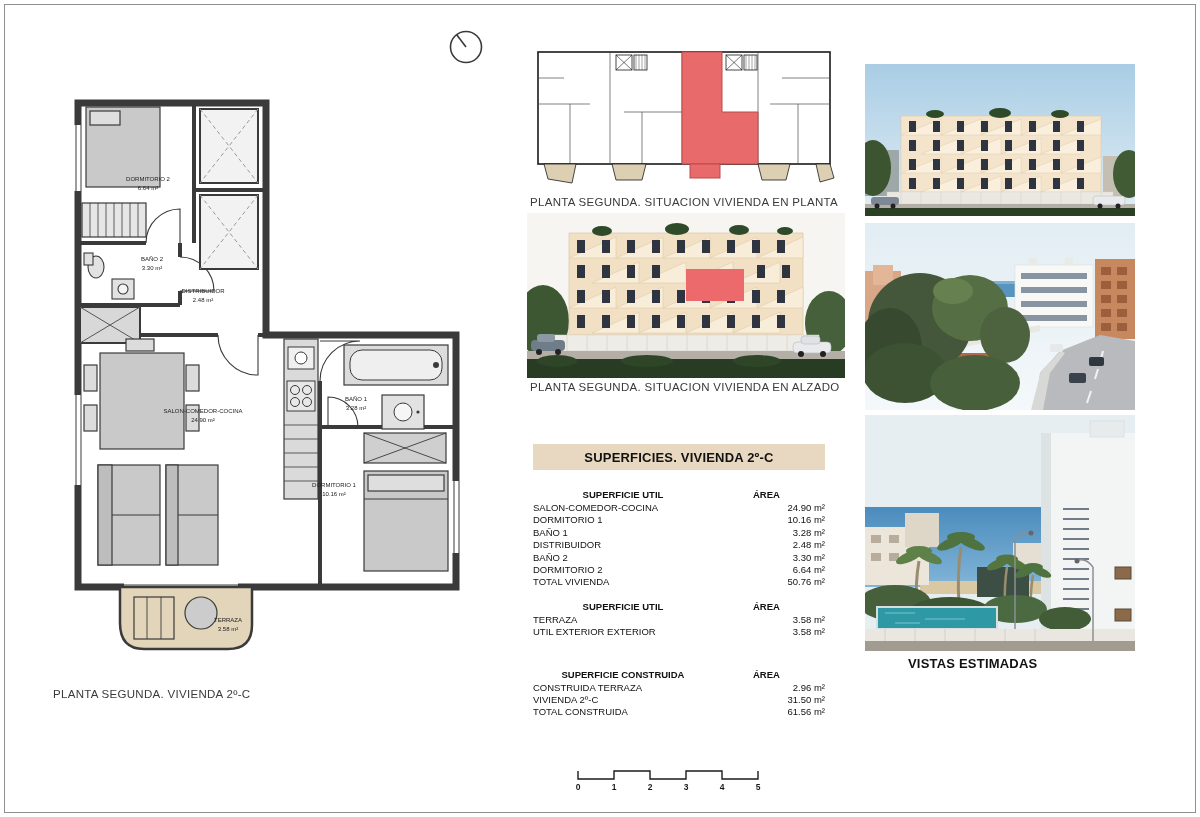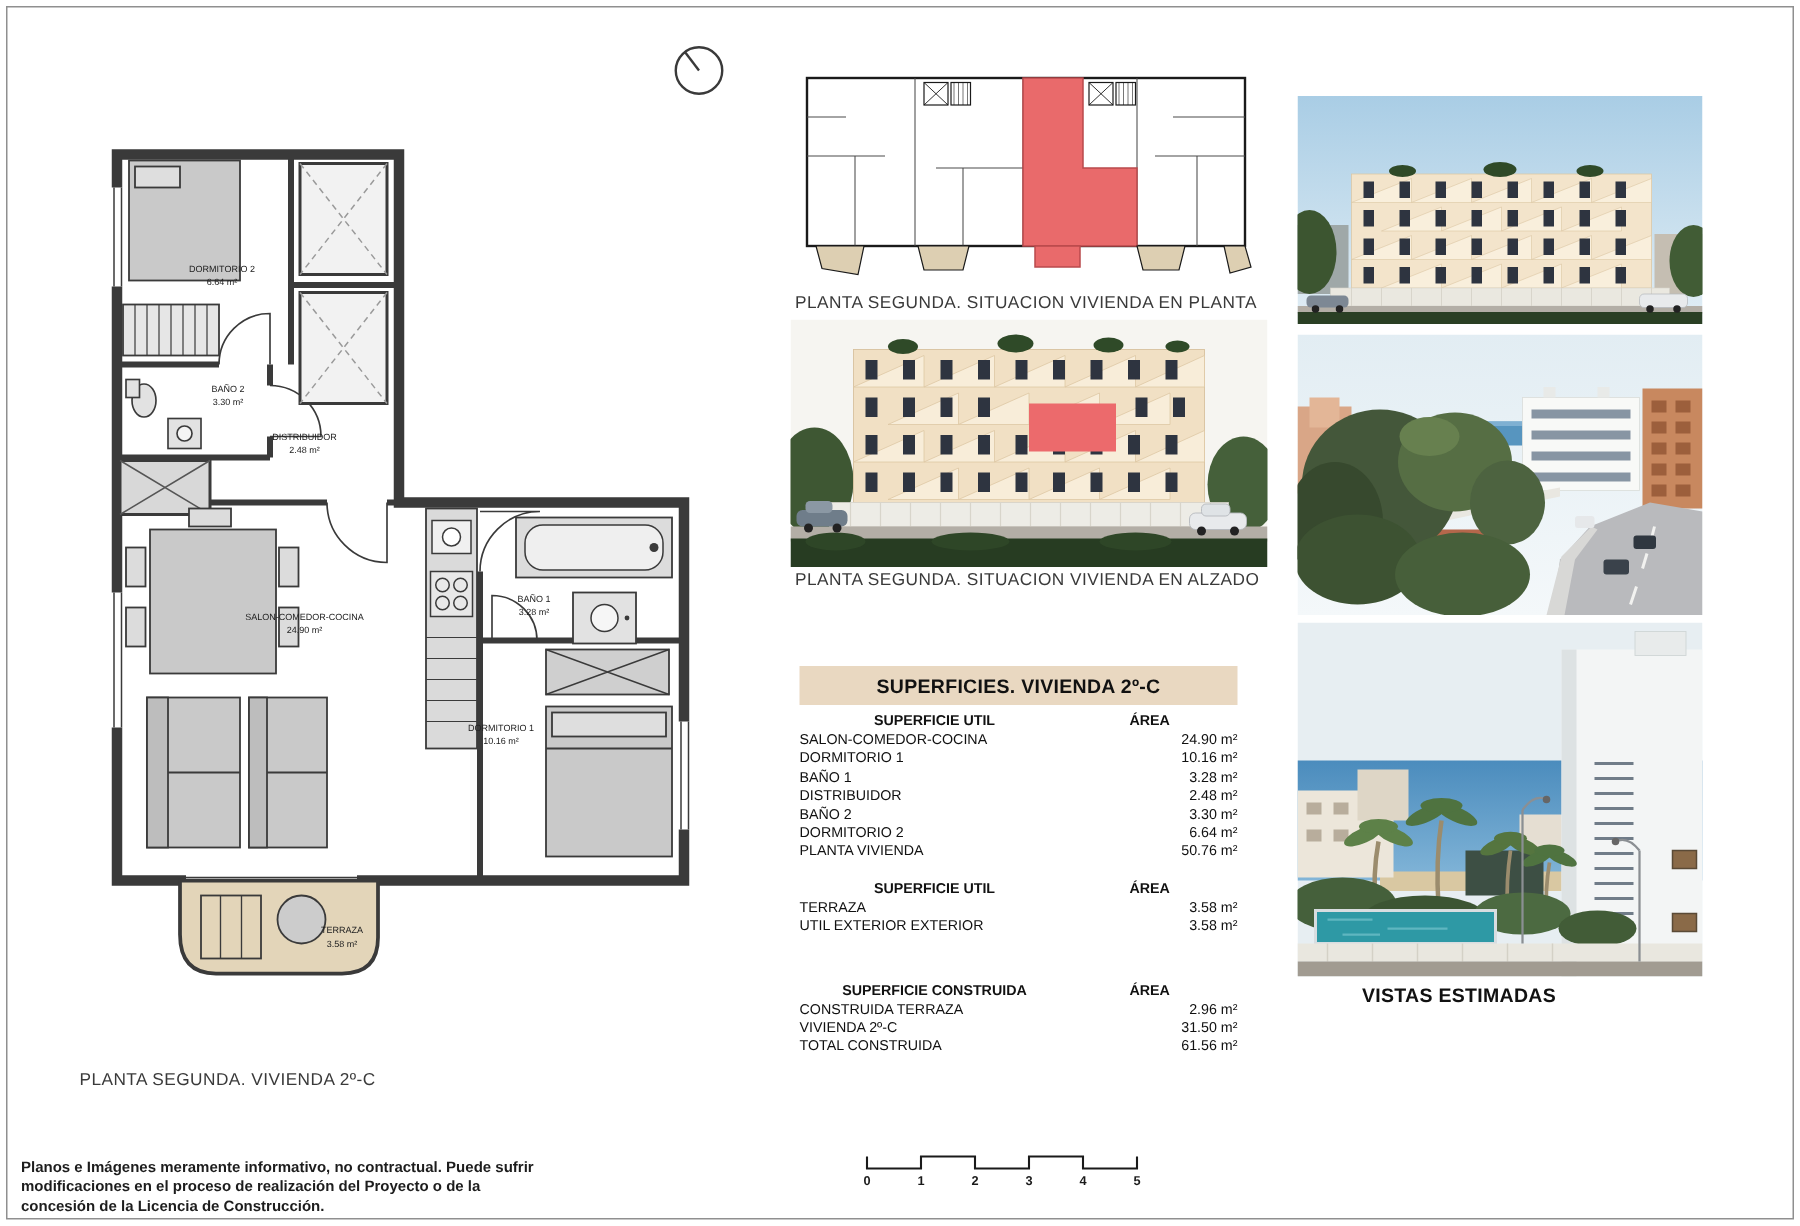--- a/index.html
+++ b/index.html
@@ -7,21 +7,21 @@
         font-family:"Liberation Sans",sans-serif;overflow:hidden;}
   .frame{position:absolute;left:4px;top:4px;right:4px;bottom:4px;border:1px solid #8f8f8f;}
   .abs{position:absolute;}
   .cap{position:absolute;font-size:11.5px;color:#3a3a3a;letter-spacing:.3px;white-space:nowrap;}
   .vistas{position:absolute;font-weight:bold;font-size:13px;color:#111;letter-spacing:.2px;}
   .disclaimer{position:absolute;left:14px;top:772px;width:356px;font-size:10px;font-weight:bold;
               color:#1d1d1d;line-height:1.32;}
   
   .surf{position:absolute;left:533px;top:444px;width:292px;color:#111;font-size:9.5px;}
   .surf .band{background:#e9d8c1;text-align:center;font-weight:bold;font-size:13px;
-              padding:6px 0 5px 0;letter-spacing:.2px;margin-bottom:5px;color:#111;}
+              padding:6px 0 5px 0;letter-spacing:.2px;margin-bottom:19px;color:#111;}
   .sec-head{display:flex;font-weight:bold;margin:3px 0 2px 0;gap:40px;}
   .sec-head .l{flex:1;text-align:center;}
   .sec-head .r{width:72px;text-align:left;}
   .trow{display:flex;line-height:12.4px;}
   .trow .l{flex:1;text-align:left;}
   .trow .r{width:72px;text-align:right;}
   .gap-s{height:9px;} .gap-l{height:27px;}
   svg text{font-family:"Liberation Sans",sans-serif;}
 </style>
 </head>
@@ -167,23 +167,22 @@
       <text x="135" y="327">24.90 m²</text>
       <text x="288" y="306">BAÑO 1</text>
       <text x="288" y="315">3.28 m²</text>
       <text x="266" y="392">DORMITORIO 1</text>
       <text x="266" y="401">10.16 m²</text>
       <text x="160" y="527">TERRAZA</text>
       <text x="160" y="536">3.58 m²</text>
     </g>
   </svg>
 
-  <div class="cap" style="left:53px;top:714px">PLANTA SEGUNDA. VIVIENDA 2º-C</div>
-
-  <div class="disclaimer">Planos e Imágenes meramente informativo, no contractual. Puede sufrir modificaciones en el proceso de realización del Proyecto o de la concesión de la Licencia de Construcción.</div>
+  <div class="cap" style="left:53px;top:688px">PLANTA SEGUNDA. VIVIENDA 2º-C</div>
+
 
   <svg class="abs" style="left:530px;top:42px" width="306" height="146" viewBox="0 0 306 146">
     <rect x="8" y="10" width="292" height="112" fill="#ffffff" stroke="#1a1a1a" stroke-width="1.6"></rect>
 
     <g stroke="#4a4a4a" stroke-width=".7">
       <line x1="80" y1="10" x2="80" y2="122"></line>
       <line x1="152" y1="10" x2="152" y2="122"></line>
       <line x1="228" y1="10" x2="228" y2="122"></line>
       <line x1="8" y1="62" x2="60" y2="62"></line>
         <line x1="40" y1="62" x2="40" y2="122"></line>
@@ -339,21 +338,21 @@
       </div>
     <div class="trow">
         <span class="l">BAÑO 2</span>
         <span class="r">3.30 m²</span>
       </div>
     <div class="trow">
         <span class="l">DORMITORIO 2</span>
         <span class="r">6.64 m²</span>
       </div>
     <div class="trow">
-        <span class="l">PLANTA VIVIENDA</span>
+        <span class="l">TOTAL VIVIENDA</span>
         <span class="r">50.76 m²</span>
       </div>
 
     <div class="gap-s"></div>
     <div class="sec-head">
       <span class="l">SUPERFICIE UTIL</span>
       <span class="r">ÁREA</span>
     </div>
     <div class="trow">
         <span class="l">TERRAZA</span>

